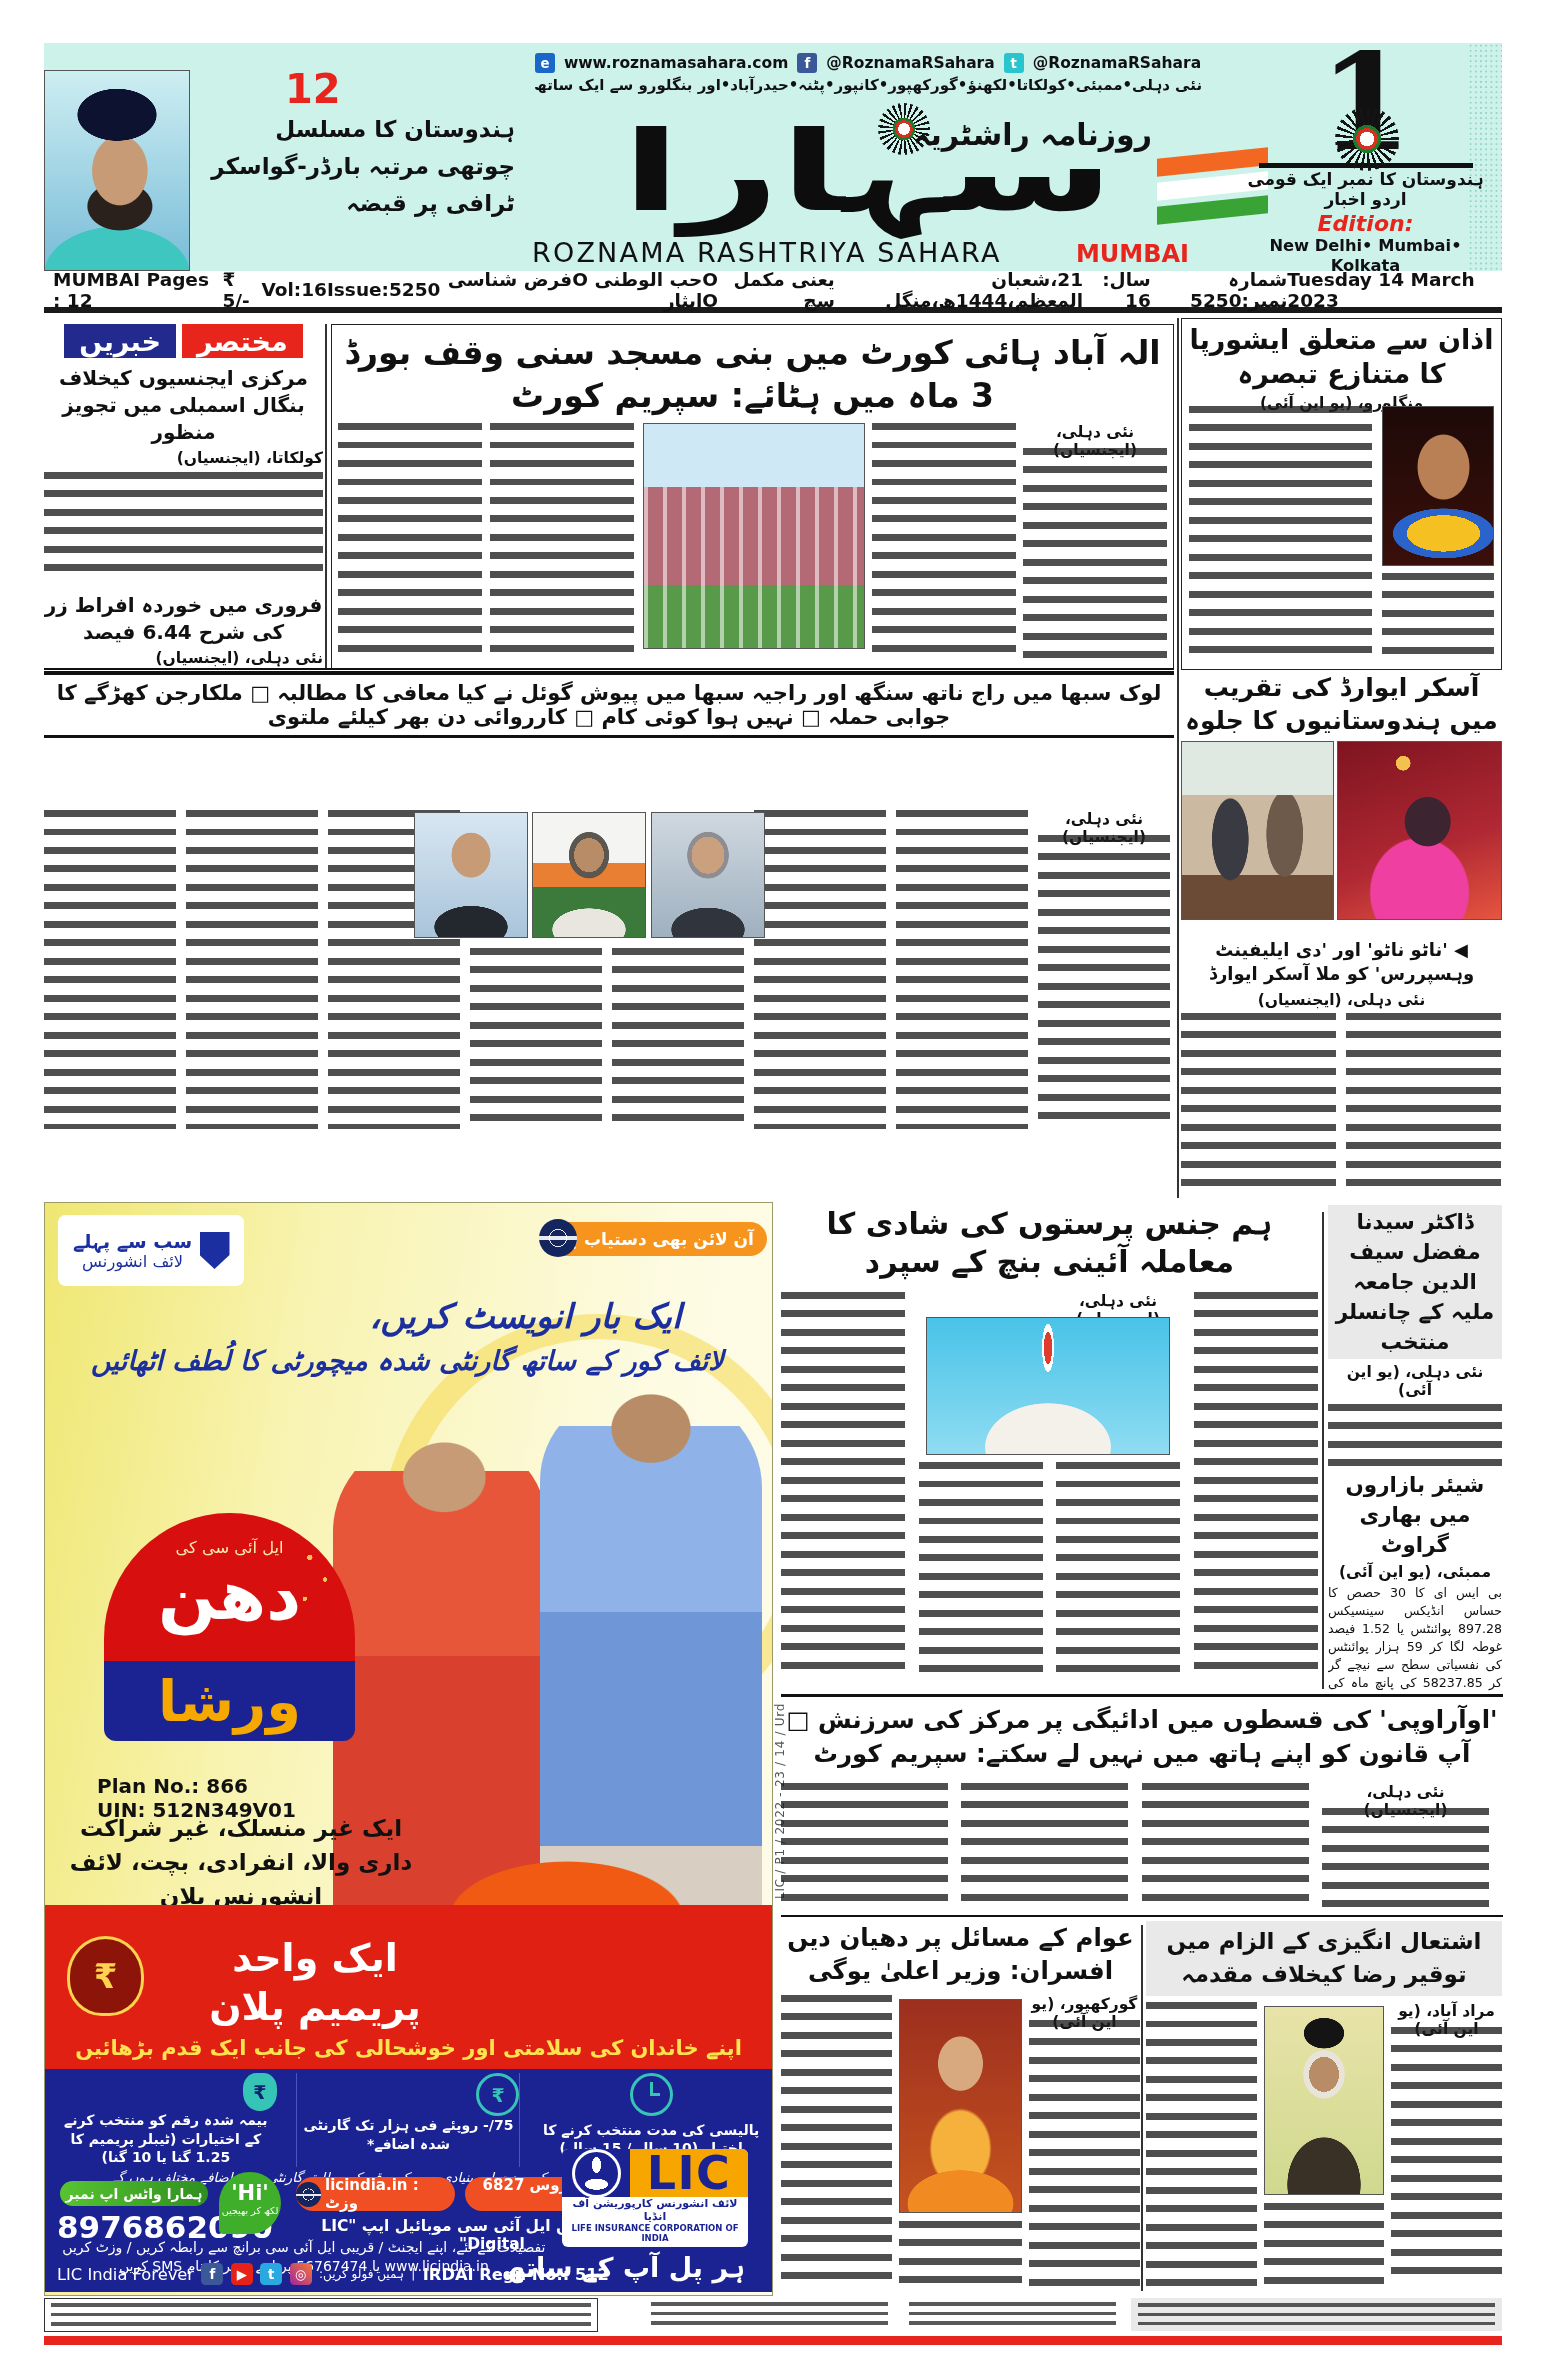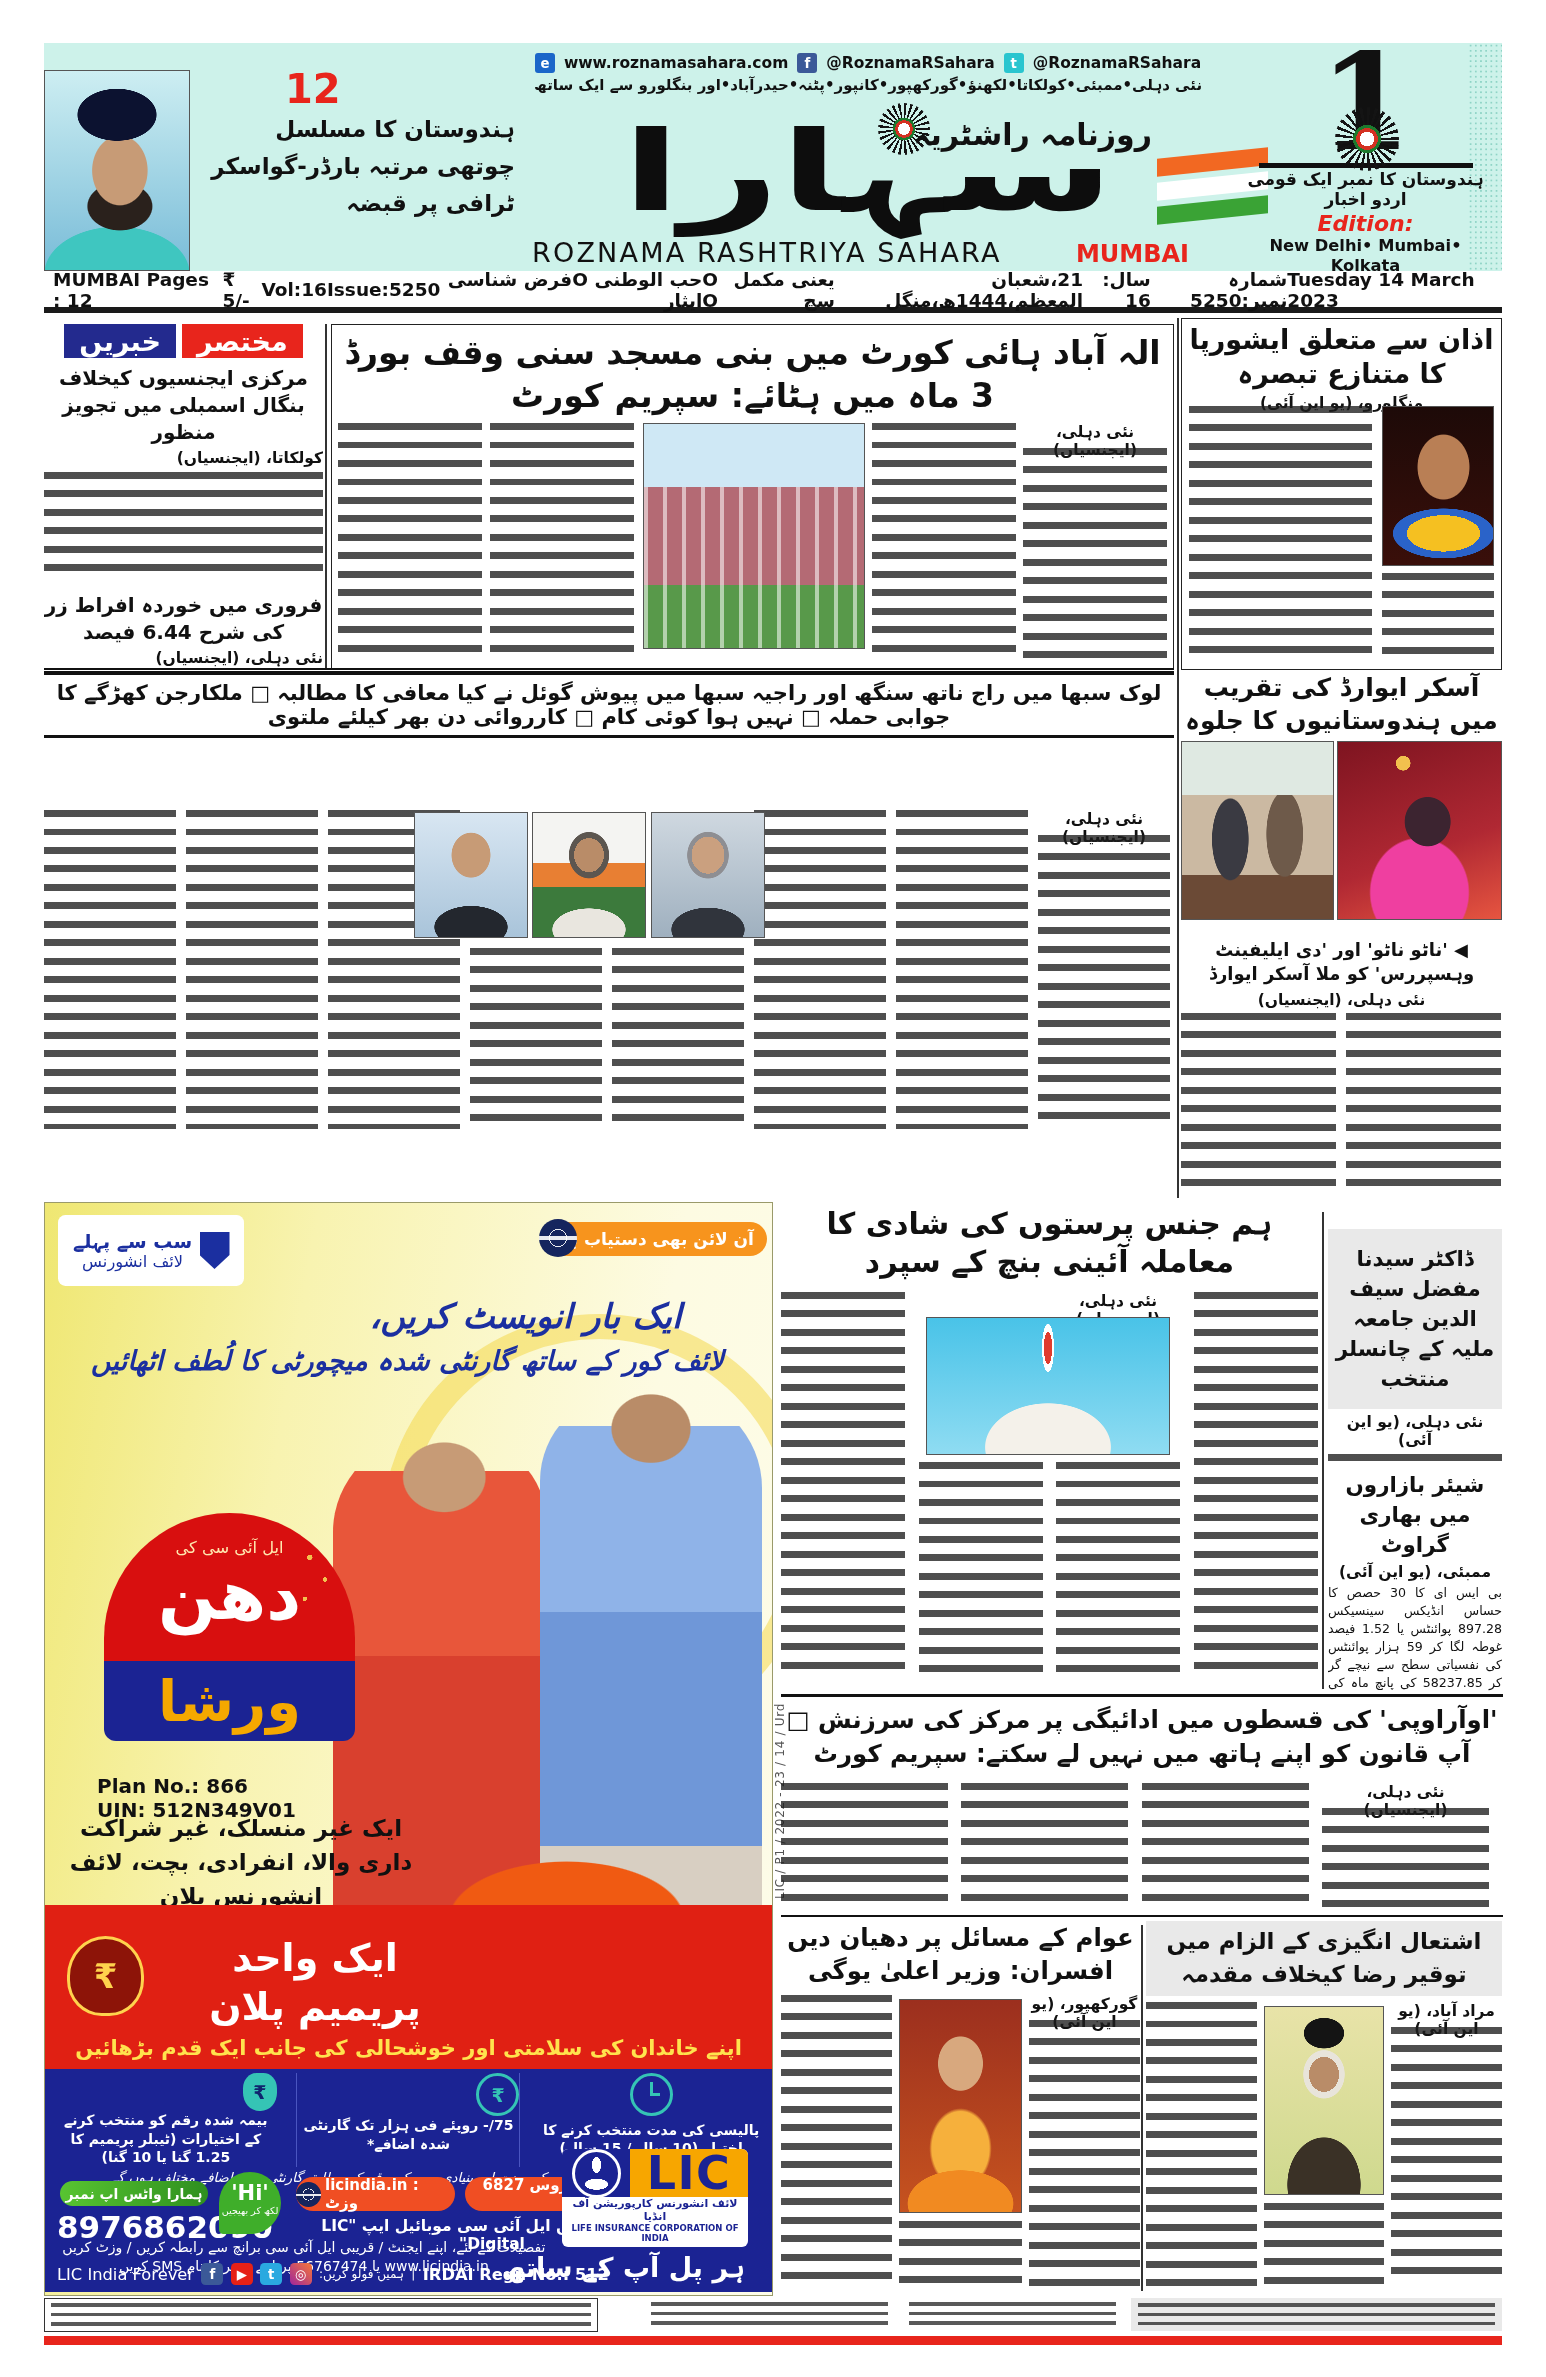--- a/index.html
+++ b/index.html
@@ -396,21 +396,21 @@
       <div class="abs bt" style="left:138px;top:170px;width:124px;height:217px;"></div>
       <div class="abs rtl c dateline" style="left:275px;top:0;width:124px;">نئی دہلی، (ایجنسیاں)</div>
       <div class="abs bt" style="left:275px;top:170px;width:124px;height:217px;"></div>
       <div class="abs bt" style="left:413px;top:0;width:124px;height:387px;"></div>
       <div class="abs ph ph-sc" style="left:145px;top:25px;width:244px;height:138px;"></div>
     </div>
   </div>
   <div class="abs vrule" style="left:1322px;top:1212px;width:1.5px;height:477px;"></div>
 
   <div class="abs clip" style="left:1328px;top:1205px;width:174px;height:262px;">
-    <div class="rtl c headline graybox" style="font-size:21.4px;line-height:30px;padding:15px 3px;margin-top:24px;">ڈاکٹر سیدنا مفضل سیف الدین جامعہ ملیہ کے چانسلر منتخب</div>
+    <div class="rtl c headline graybox" style="font-size:21.4px;line-height:30px;padding:2px 3px;">ڈاکٹر سیدنا مفضل سیف الدین جامعہ ملیہ کے چانسلر منتخب</div>
     <div class="rtl c dateline" style="margin-top:4.4px;">نئی دہلی، (یو این آئی)</div>
     <div class="bt" style="height:103px;margin-top:4.4px;"></div>
   </div>
 
   <div class="abs clip" style="left:1328px;top:1470px;width:174px;height:222px;">
     <div class="rtl c headline" style="font-size:21.4px;line-height:30px;">شیئر بازاروں میں بھاری گراوٹ</div>
     <div class="rtl c dateline" style="margin-top:3px;">ممبئی، (یو این آئی)</div>
     <div class="rtl" style="font-size:12.6px;line-height:18px;text-align:justify;margin-top:3px;">بی ایس ای کا 30 حصص کا حساس انڈیکس سینسیکس 897.28 پوائنٹس یا 1.52 فیصد غوطہ لگا کر 59 ہزار پوائنٹس کی نفسیاتی سطح سے نیچے گر کر 58237.85 کی پانچ ماہ کی کم ترین سطح پر آ گیا۔</div>
   </div>
 

